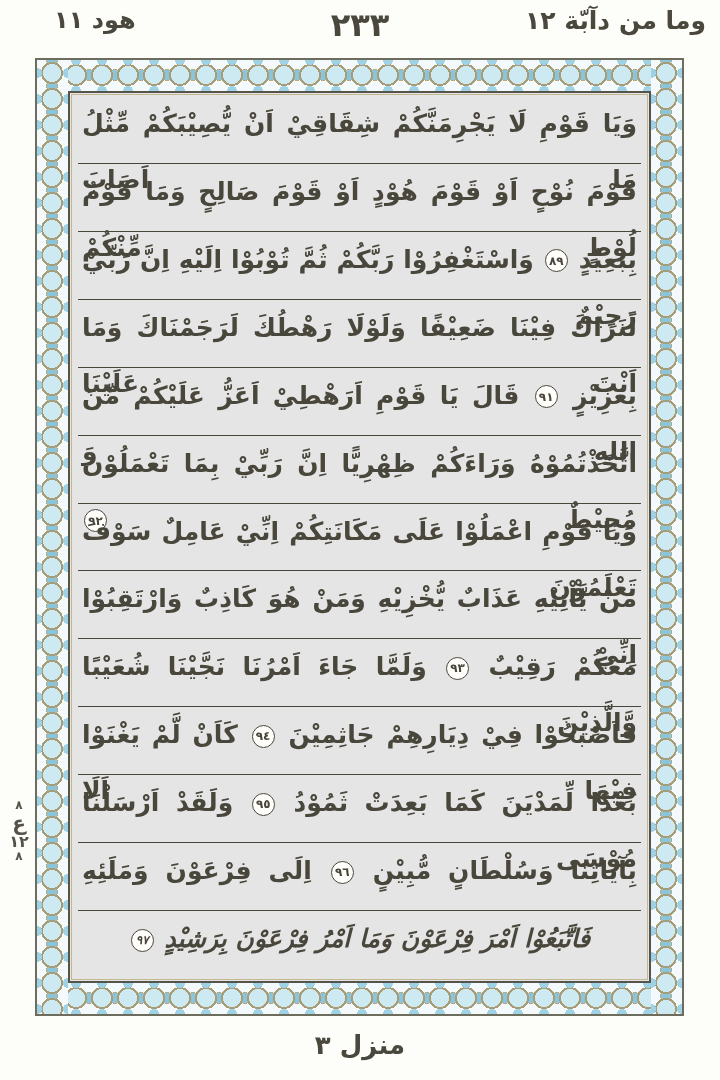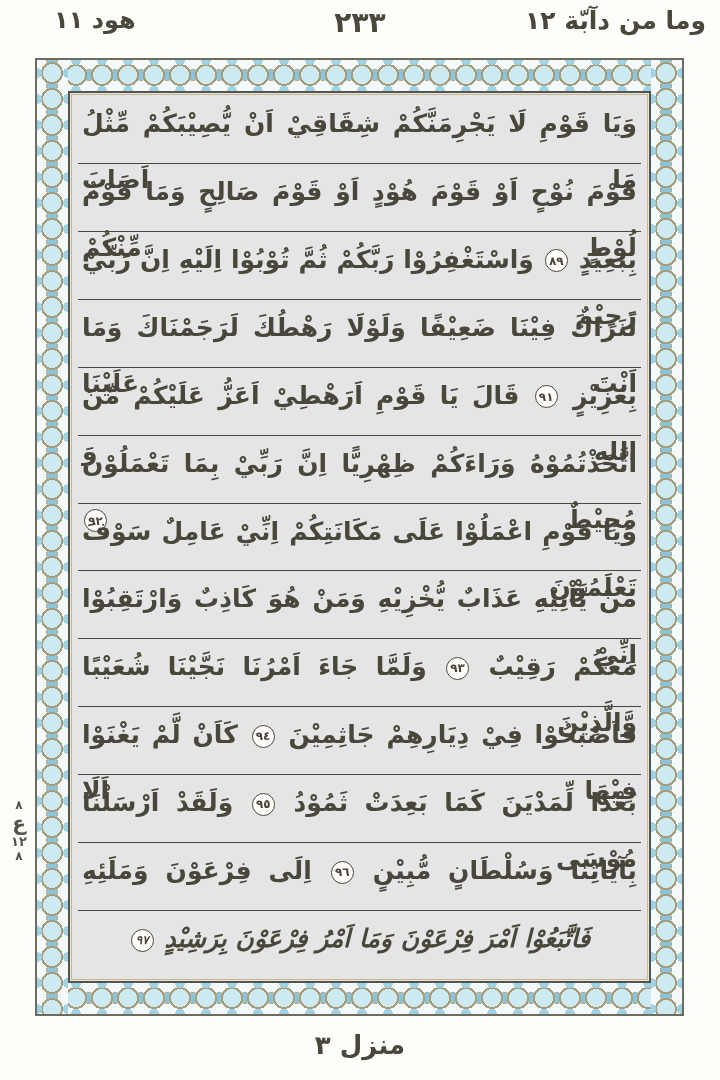--- a/index.html
+++ b/index.html
@@ -5,21 +5,21 @@
   html,body{margin:0;padding:0;}
   body{
     width:720px;height:1080px;position:relative;overflow:hidden;
     background:#fdfdf9;
     font-family:"DejaVu Sans",sans-serif;
     color:#45423a;
   }
   
   .hdr{position:absolute;top:6px;font-weight:bold;color:#4a473d;}
   .hdr-left{left:54px;font-size:24px;}
-  .hdr-center{left:0;right:0;text-align:center;font-size:28px;letter-spacing:2px;}
+  .hdr-center{left:0;right:0;text-align:center;font-size:32px;letter-spacing:2px;}
   .hdr-right{right:14px;font-size:25px;}
   
   .frame{
     position:absolute;left:35px;top:58px;width:649px;height:958px;
     border:2px solid #6e6c5c;background:#f6fbfd;box-sizing:border-box;
   }
   .band{position:absolute;}
   .band-h{
     background-color:#f4fafc;
     background-image:
@@ -69,21 +69,21 @@
     background:#fffefa;box-sizing:border-box;
   }
   
   .ruku{
     position:absolute;left:6px;top:798px;width:26px;text-align:center;
     font-weight:bold;color:#55524a;
   }
   .ruku span{display:block;}
   .ruku .small{font-size:12px;line-height:14px;}
   .ruku .ain{font-size:20px;line-height:22px;}
-  .ruku .mid{font-size:13px;line-height:15px;}
+  .ruku .mid{font-size:16px;line-height:15px;}
   
   .footer{
     position:absolute;left:0;right:0;top:1030px;text-align:center;
     font-size:26px;font-weight:bold;color:#4a473d;
   }
 </style>
 </head>
 <body>
 
 <div class="hdr hdr-right">وما من دآبّة ١٢</div>

